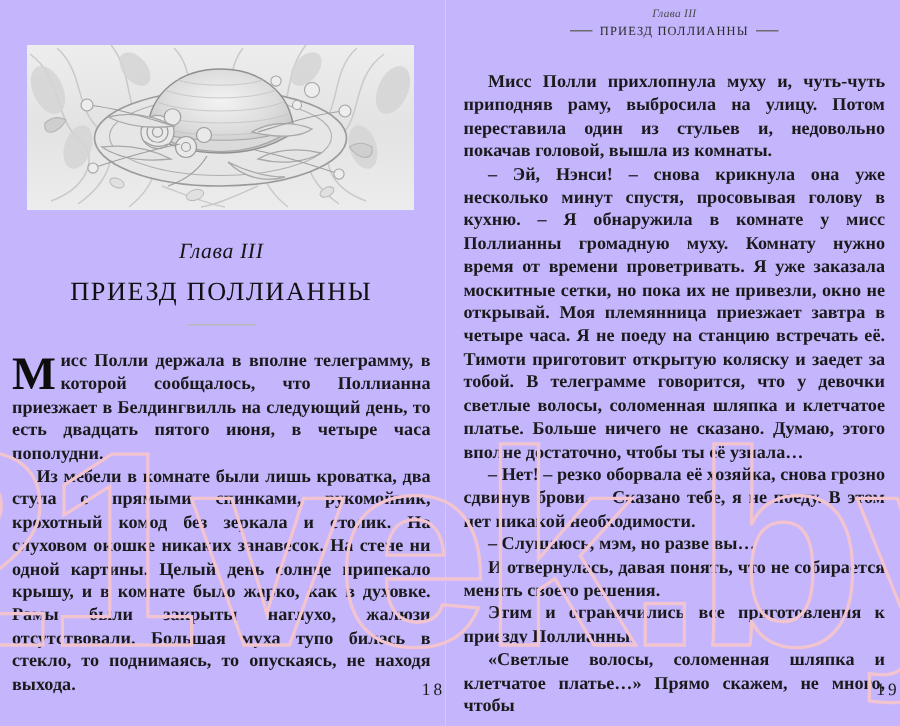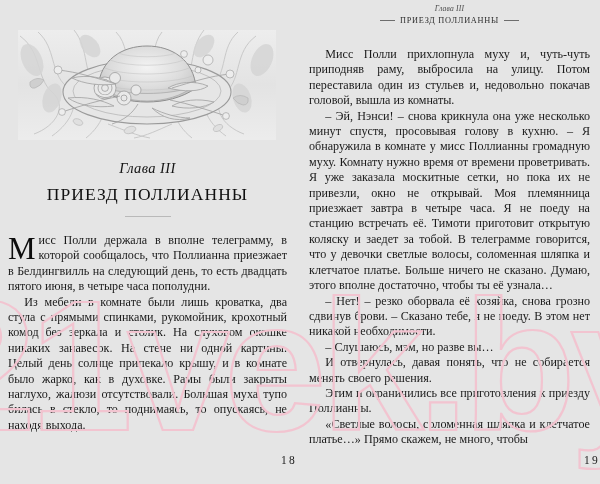--- a/index.html
+++ b/index.html
@@ -20,21 +20,21 @@
     position: absolute;
     inset: 0;
     display: flex;
     background: #ffffff;
   }
 
   .page {
     position: relative;
     height: 484px;
     box-sizing: border-box;
-    background: #e5e5e5;
+    background: #c4b5fd;
   }
   .page-left {
     width: 297px;
     padding: 0 10px 0 8px;
   }
   .page-right {
     width: 303px;
     padding: 0 10px 0 12px;
   }
 
@@ -86,20 +86,21 @@
     text-align: justify;
     text-justify: inter-word;
     hyphens: manual;
   }
   .page-right .body-text {
     margin-top: 0;
   }
   .body-text p {
     margin: 0;
     text-indent: 1.35em;
+    font-weight: bold;
   }
 
   
   .dropcap-para {
     text-indent: 0 !important;
   }
   .dropcap {
     float: left;
     font-size: 31px;
     line-height: 26px;

